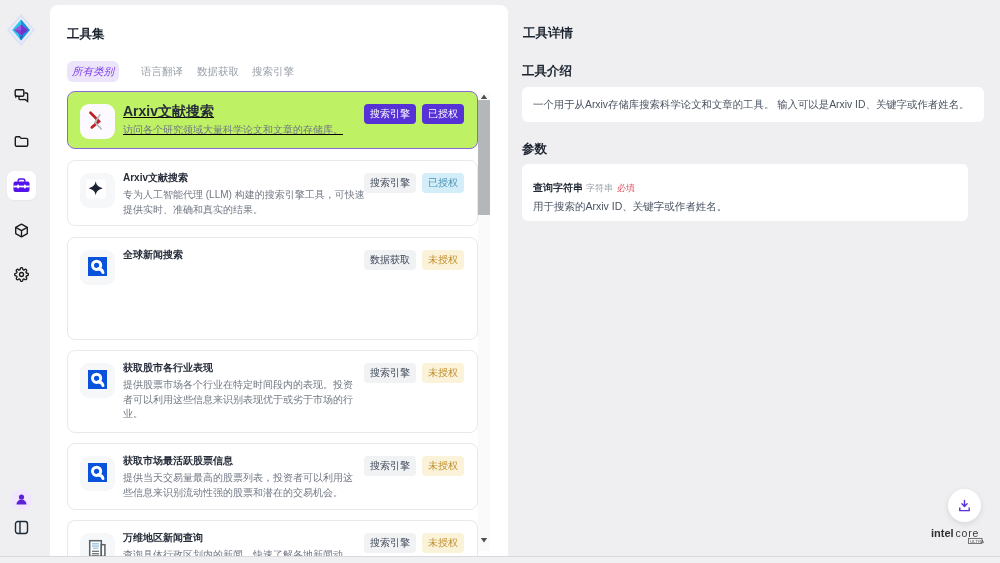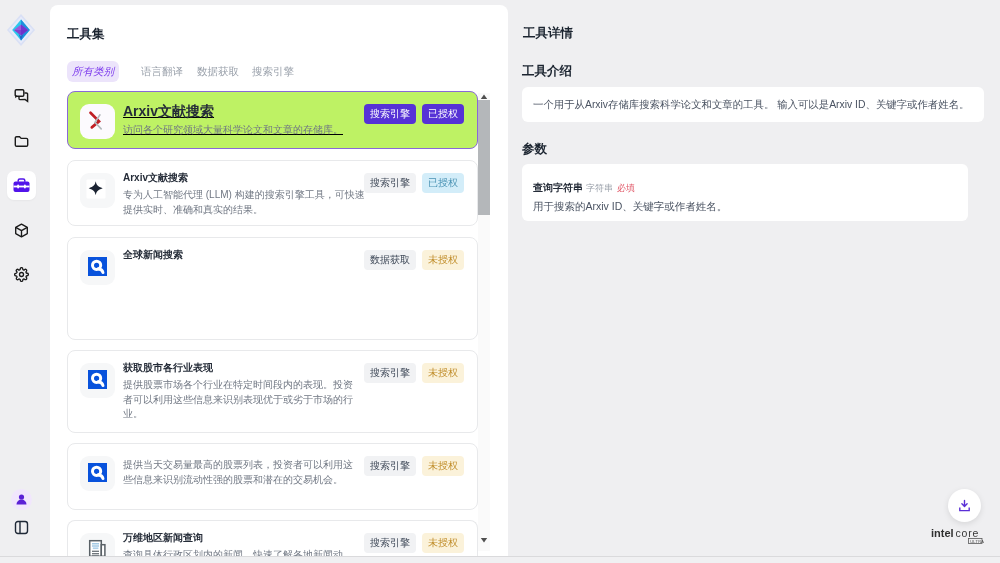--- a/index.html
+++ b/index.html
@@ -187,20 +187,21 @@
     </div>
     <div class="card" style="height:67px;">
       <div class="cicon">
         <svg width="35" height="35" viewBox="0 0 35 35">
           <rect x="8" y="7" width="19" height="19" fill="#0852dc"></rect>
           <circle cx="16.6" cy="15.3" r="4.1" fill="none" stroke="#fff" stroke-width="3"></circle>
           <path d="M18.3 18.8 Q22.3 19.4 23 22.6" fill="none" stroke="#fff" stroke-width="2.9" stroke-linecap="round"></path>
         </svg>
       </div>
       <div class="ctext">
+        <div class="ctitle">获取市场最活跃股票信息</div>
         <div class="cdesc">提供当天交易量最高的股票列表，投资者可以利用这<br>些信息来识别流动性强的股票和潜在的交易机会。</div>
       </div>
       <div class="ctags">
           <div class="tag cat">搜索引擎</div>
           <div class="tag no">未授权</div>
         </div>
     </div>
     <div class="card" style="height:49px; border-bottom:none; border-radius:8px 8px 0 0;">
       <div class="cicon">
         <svg width="35" height="35" viewBox="0 0 35 35">

